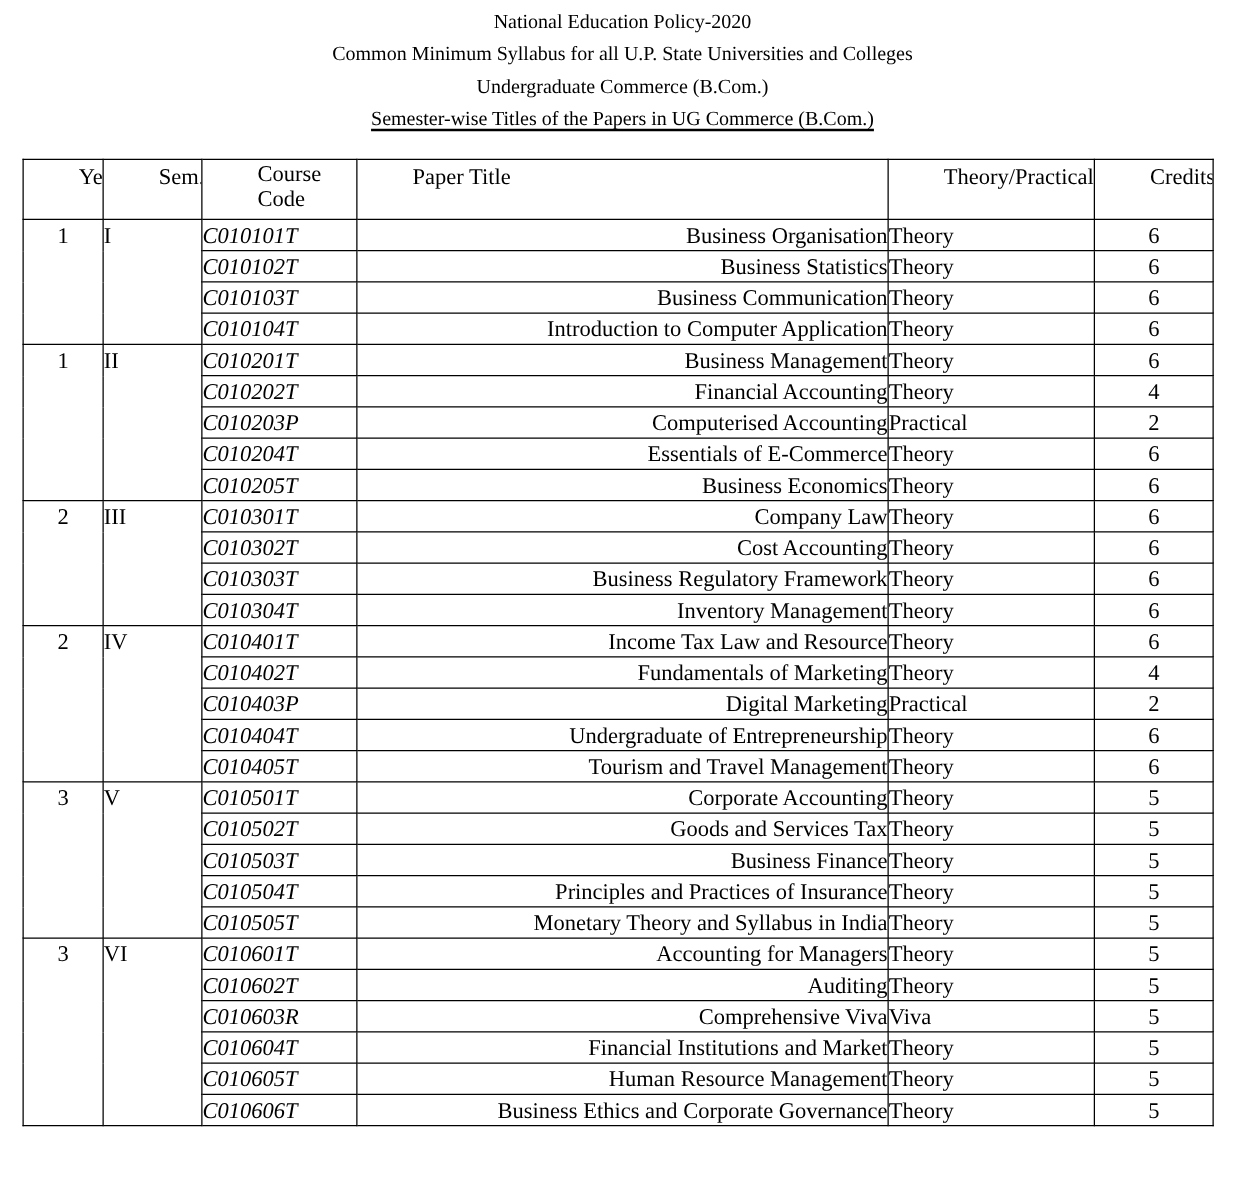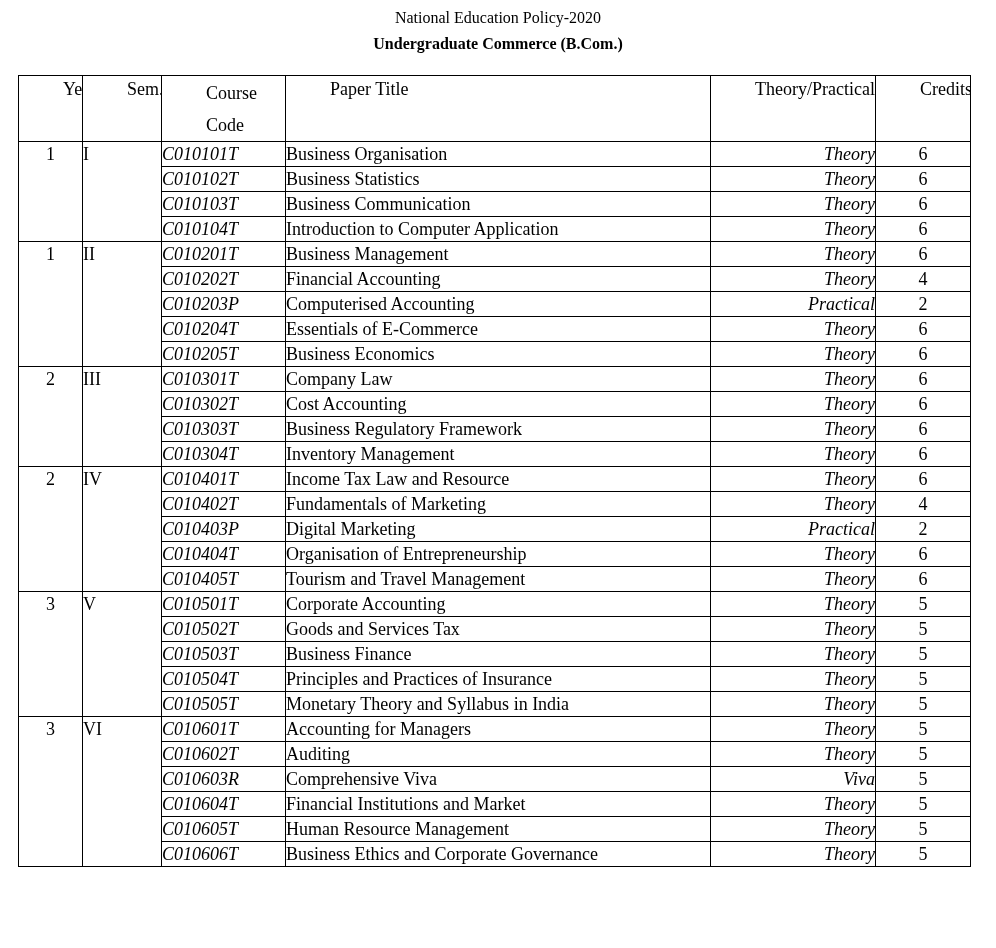--- a/index.html
+++ b/index.html
@@ -13,21 +13,21 @@
     width: 996px;
     height: 948px;
     overflow: hidden;
   }
   .titles {
     padding-top: 5px;
     text-align: center;
     font-size: 16px;
     line-height: 26px;
   }
-  .t-bold { font-weight: bold; }
+  .t-bold { font-weight: normal; }
   .t-underline {
     text-decoration: underline;
     text-decoration-thickness: 2px;
     text-underline-offset: 3px;
   }
   table.syllabus {
     border-collapse: collapse;
     table-layout: fixed;
     width: 952px;
     margin: 18px 0 0 18px;
@@ -54,36 +54,38 @@
     line-height: 24px;
     vertical-align: top;
   }
   .h-year { text-align: center; }
   .h-sem, .h-code, .h-title { padding-left: 8px; }
   .h-type, .h-credits { text-align: center; margin-top: 28px; }
   .wrap-narrow {
     display: inline-block;
     width: 70px;
     white-space: normal;
-    line-height: 32px;
+    line-height: 20px;
     vertical-align: top;
   }
   .c-year { text-align: center; }
   .c-sem { padding-left: 10px; }
   .c-code { padding-left: 8px; font-style: italic; }
-  .c-title { padding-left: 8px; }
-  .c-type { text-align: right; font-style: italic; }
+  .c-title { padding-left: 8px; text-align: right; }
+  .c-type { text-align: left; }
   .c-credits { text-align: center; }
 </style>
 </head>
 <body>
 
 <div class="titles">
   <div>National Education Policy-2020</div>
+  <div>Common Minimum Syllabus for all U.P. State Universities and Colleges</div>
   <div class="t-bold">Undergraduate Commerce (B.Com.)</div>
+  <div class="t-bold t-underline">Semester-wise Titles of the Papers in UG Commerce (B.Com.)</div>
 </div>
 
 <table class="syllabus">
   <colgroup>
     <col style="width:64px">
     <col style="width:79px">
     <col style="width:124px">
     <col style="width:425px">
     <col style="width:165px">
     <col style="width:95px">
@@ -198,21 +200,21 @@
         <td class="c-credits">4</td>
       </tr>
       <tr>
         <td class="c-code">C010403P</td>
         <td class="c-title">Digital Marketing</td>
         <td class="c-type">Practical</td>
         <td class="c-credits">2</td>
       </tr>
       <tr>
         <td class="c-code">C010404T</td>
-        <td class="c-title">Organisation of Entrepreneurship</td>
+        <td class="c-title">Undergraduate of Entrepreneurship</td>
         <td class="c-type">Theory</td>
         <td class="c-credits">6</td>
       </tr>
       <tr>
         <td class="c-code">C010405T</td>
         <td class="c-title">Tourism and Travel Management</td>
         <td class="c-type">Theory</td>
         <td class="c-credits">6</td>
       </tr>
       <tr>

